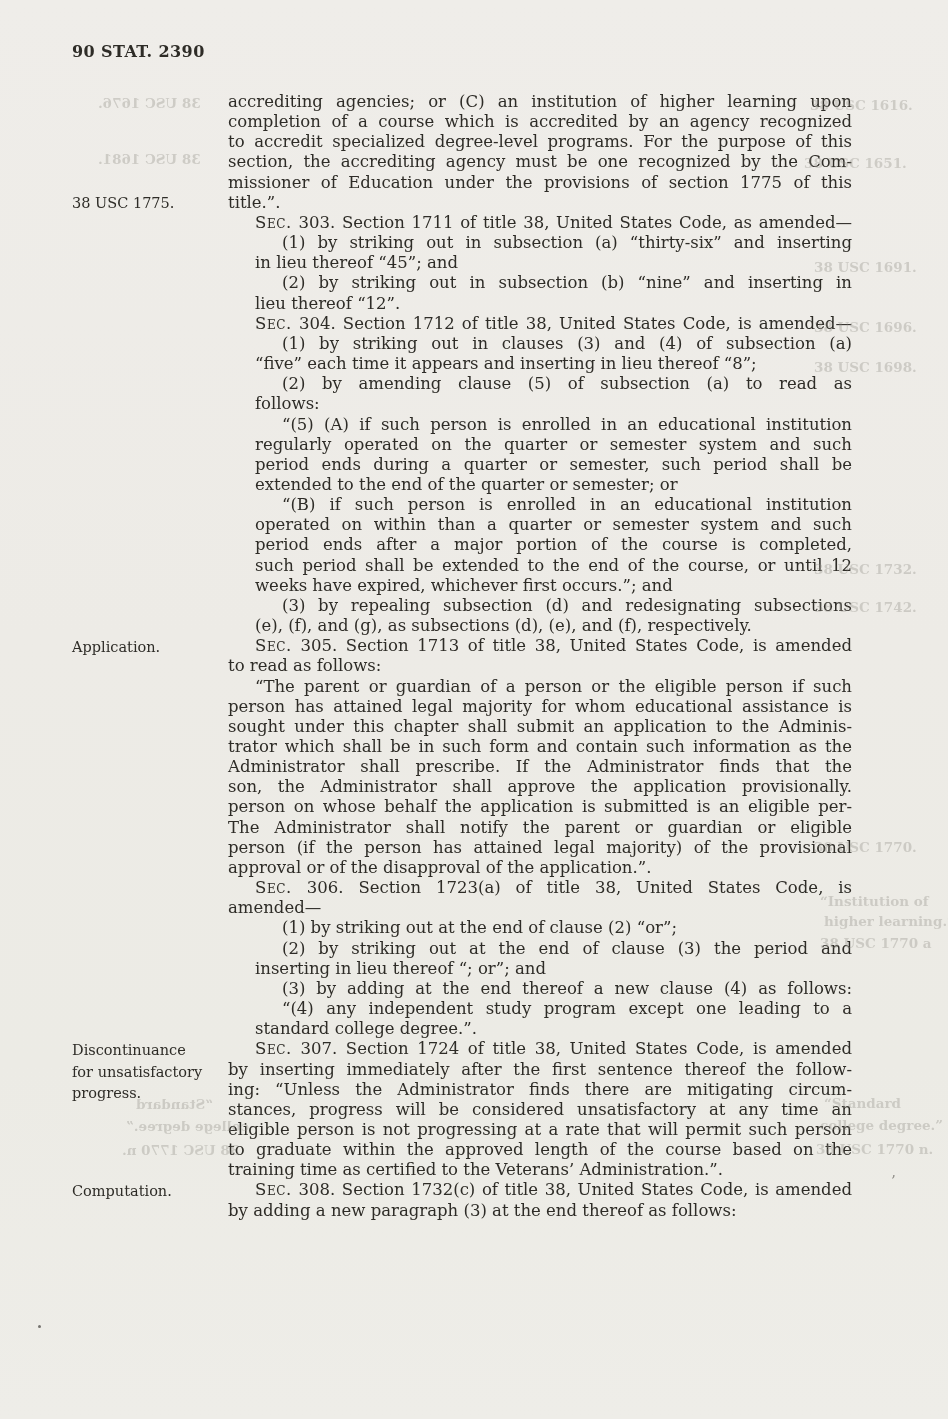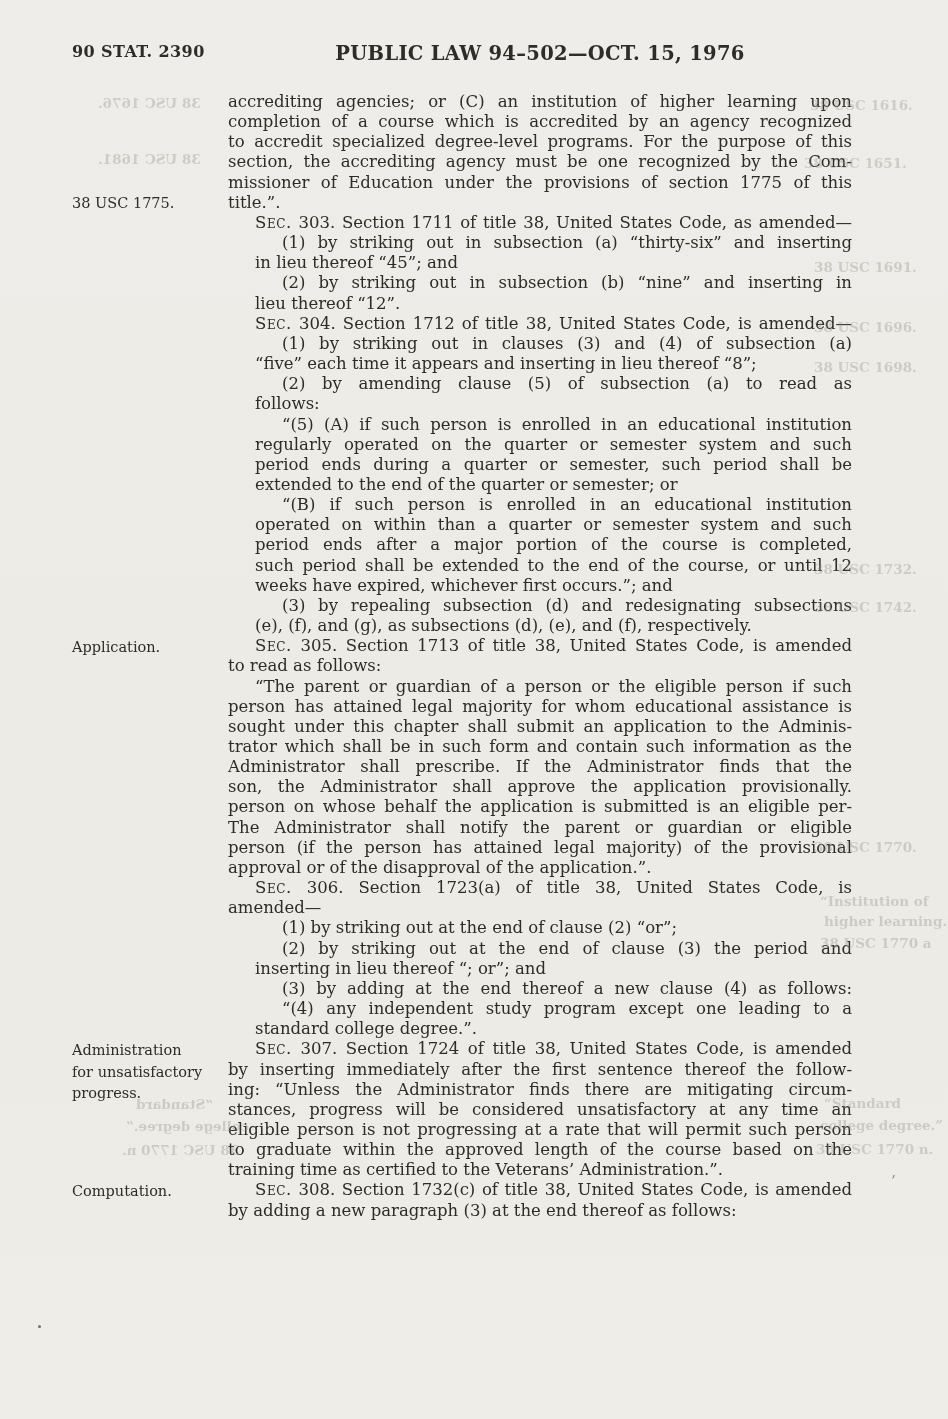--- a/index.html
+++ b/index.html
@@ -54,21 +54,20 @@
     font-size:15px;color:#6b6963;opacity:0.7;
   }
 </style>
 </head>
 <body>
 
 <div class="page">
 
   <div class="hdr-stat">90 STAT. 2390</div>
 
-  <div class="hdr-title">PUBLIC LAW 94–502—OCT. 15, 1976</div>
 
   <div class="body-col">
       <div class="line i0 j">accrediting agencies; or (C) an institution of higher learning upon</div>
       <div class="line i0 j">completion of a course which is accredited by an agency recognized</div>
       <div class="line i0 j">to accredit specialized degree-level programs. For the purpose of this</div>
       <div class="line i0 j">section, the accrediting agency must be one recognized by the Com-</div>
       <div class="line i0 j">missioner of Education under the provisions of section 1775 of this</div>
       <div class="line i0">title.”.</div>
       <div class="line i1 j"><span class="sc">Sec.</span> 303. Section 1711 of title 38, United States Code, as amended—</div>
       <div class="line i2 j">(1) by striking out in subsection (a) “thirty-six” and inserting</div>
@@ -123,21 +122,21 @@
     </div>
 
   <div class="margin-notes">
       <div class="margin-note" style="top: 193px;">
         <div>38 USC 1775.</div>
       </div>
       <div class="margin-note" style="top: 637px;">
         <div>Application.</div>
       </div>
       <div class="margin-note" style="top: 1040px;">
-        <div>Administration</div>
+        <div>Discontinuance</div>
         <div>for unsatisfactory</div>
         <div>progress.</div>
       </div>
       <div class="margin-note" style="top: 1181px;">
         <div>Computation.</div>
       </div>
     </div>
 
   <div class="stray-dot"></div>
   <div class="stray-tick">’</div>

